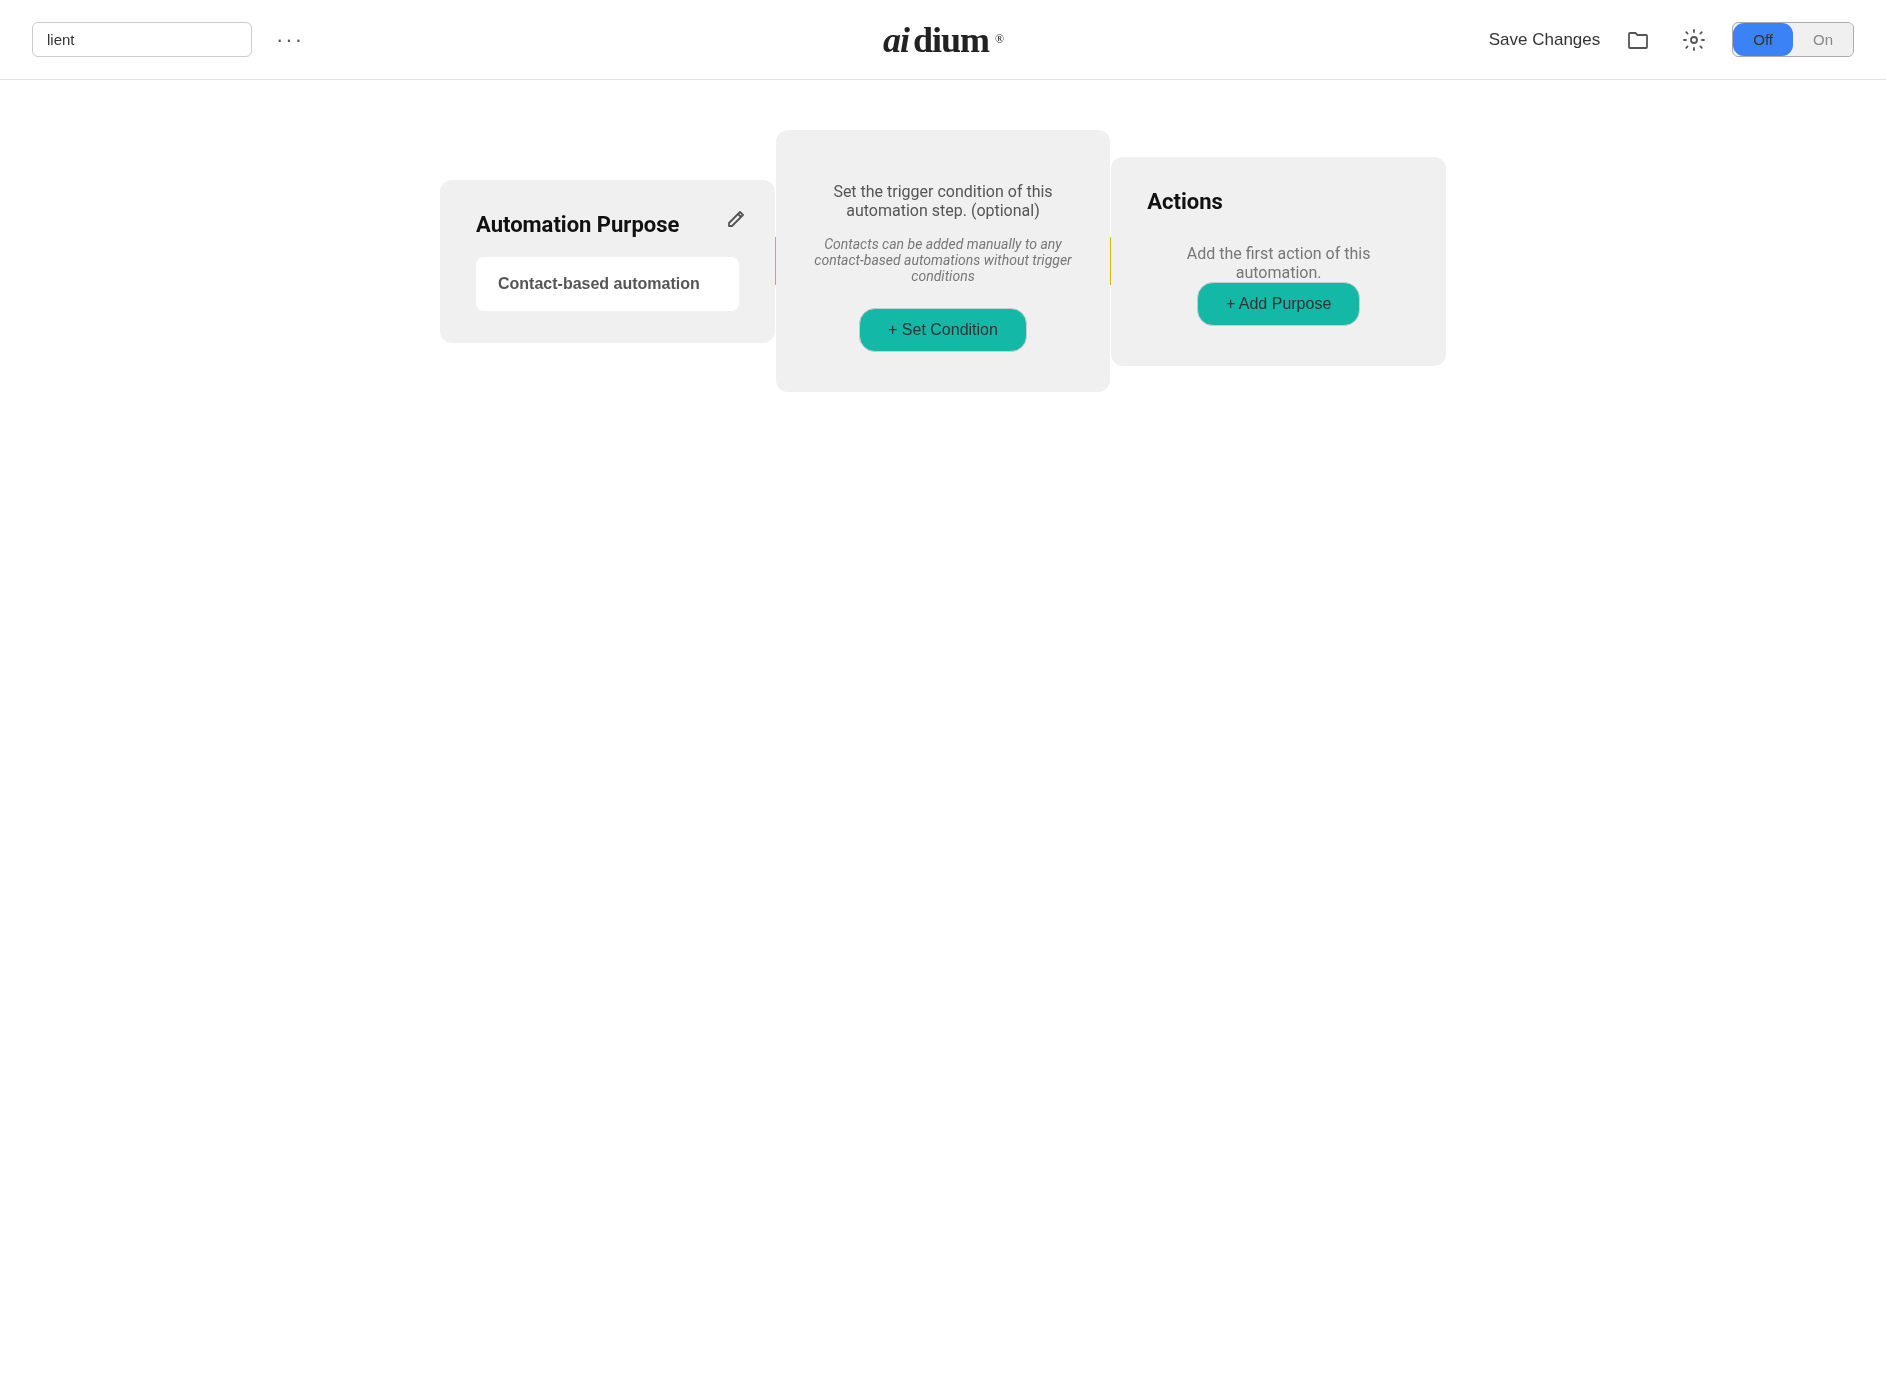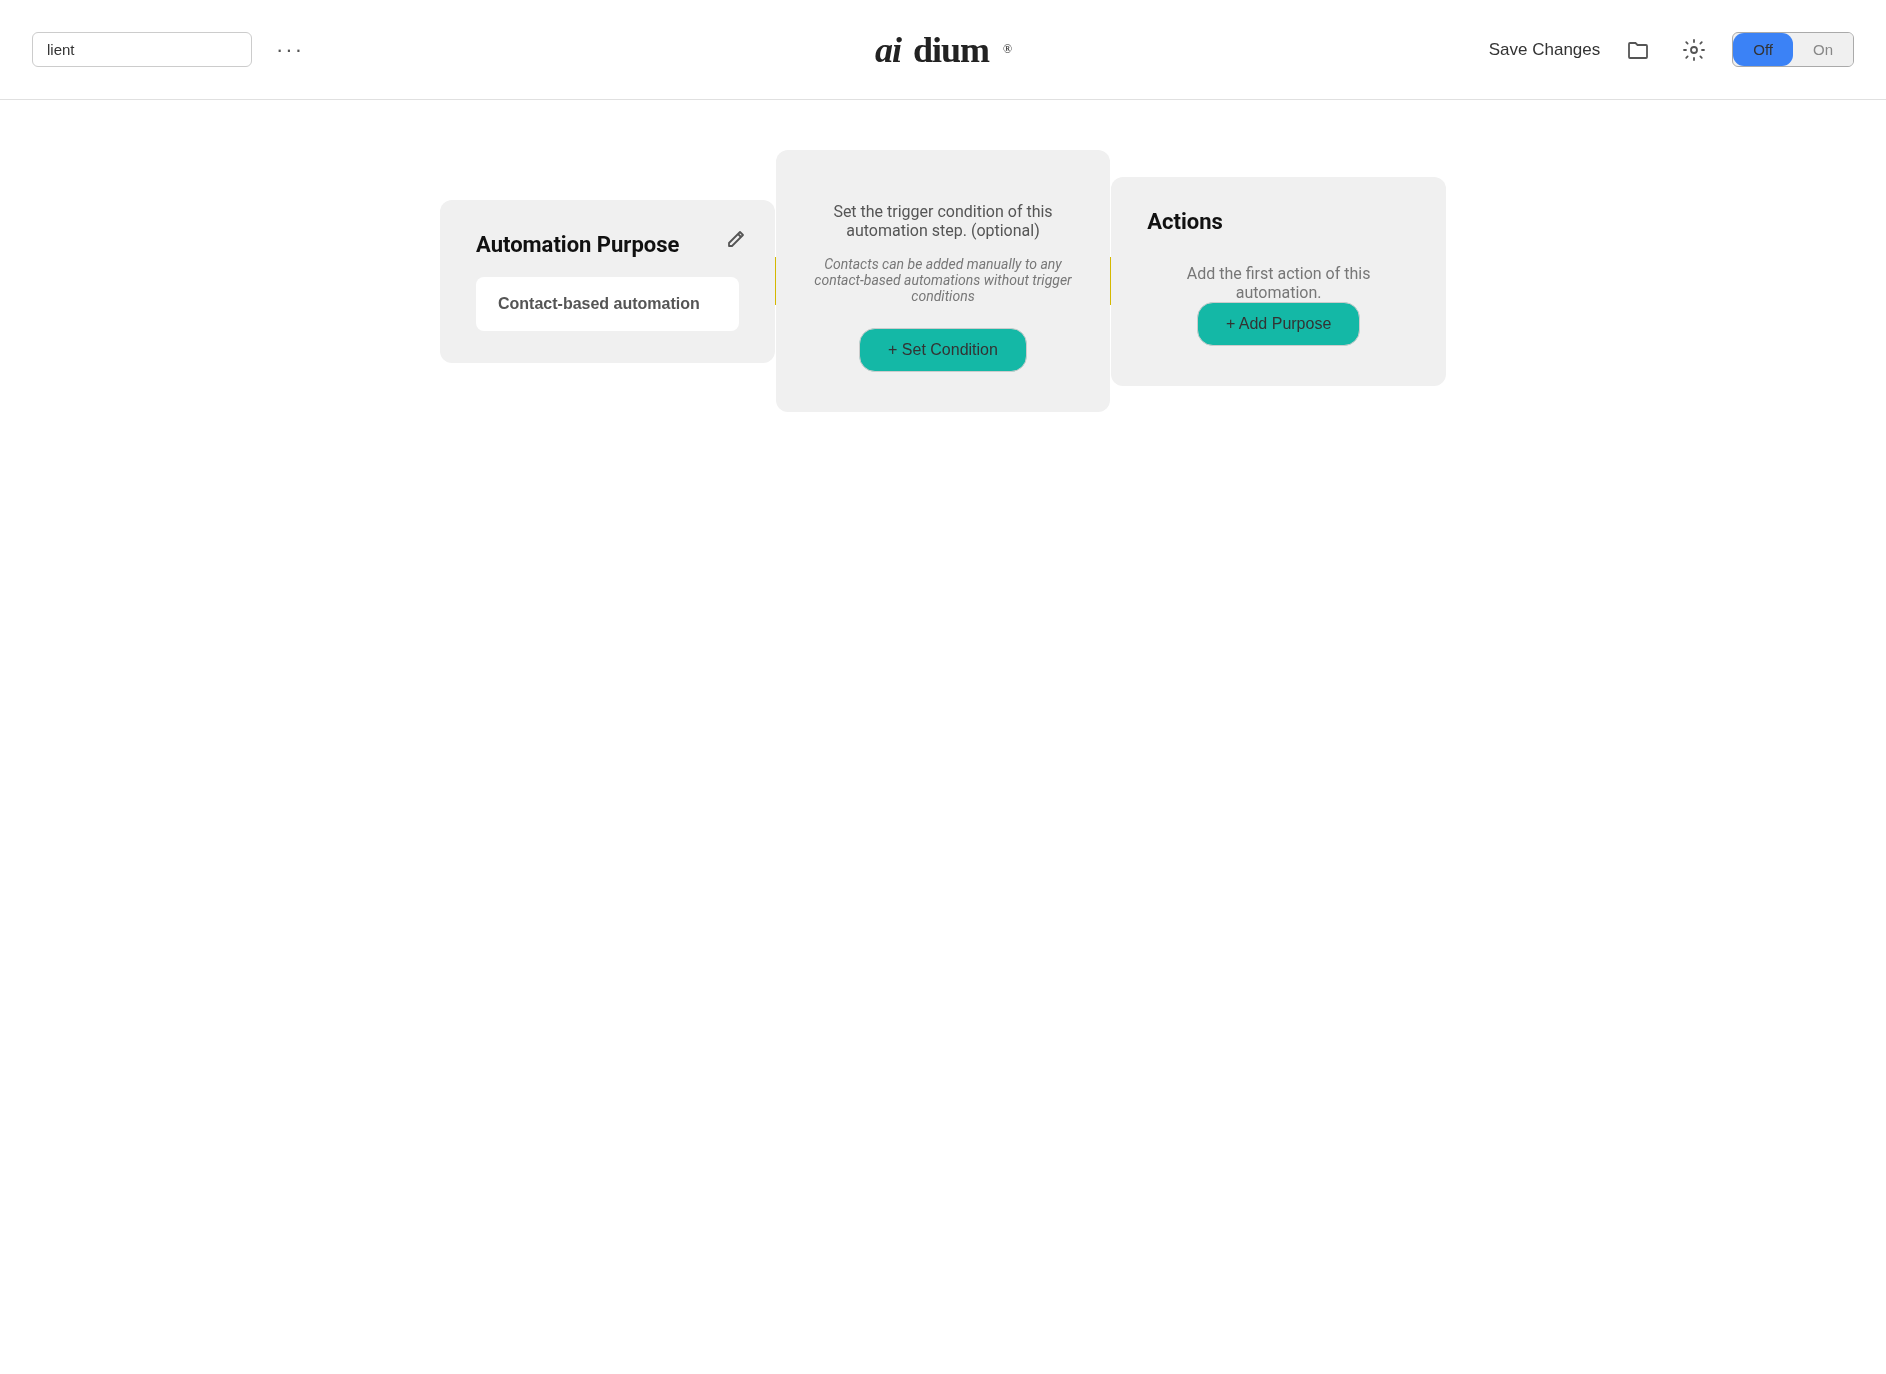--- a/index.html
+++ b/index.html
@@ -11,21 +11,21 @@
       width: 1886px;
       min-height: 1374px;
     }
 
     
     .navbar {
       display: flex;
       align-items: center;
       justify-content: space-between;
       padding: 0 32px;
-      height: 100px;
+      height: 80px;
       border-bottom: 1px solid #e0e0e0;
       background: #fff;
     }
 
     .navbar-left {
       display: flex;
       align-items: center;
       gap: 16px;
     }
 
@@ -56,21 +56,21 @@
       font-size: 36px;
       font-weight: 700;
       color: #222;
       letter-spacing: -1px;
       font-family: 'Georgia', serif;
     }
 
     .logo-text {
       display: flex;
       align-items: center;
-      gap: 12px;
+      gap: 4px;
     }
 
     .logo-ai {
       font-style: italic;
       font-weight: 800;
     }
 
     .navbar-right {
       display: flex;
       align-items: center;

